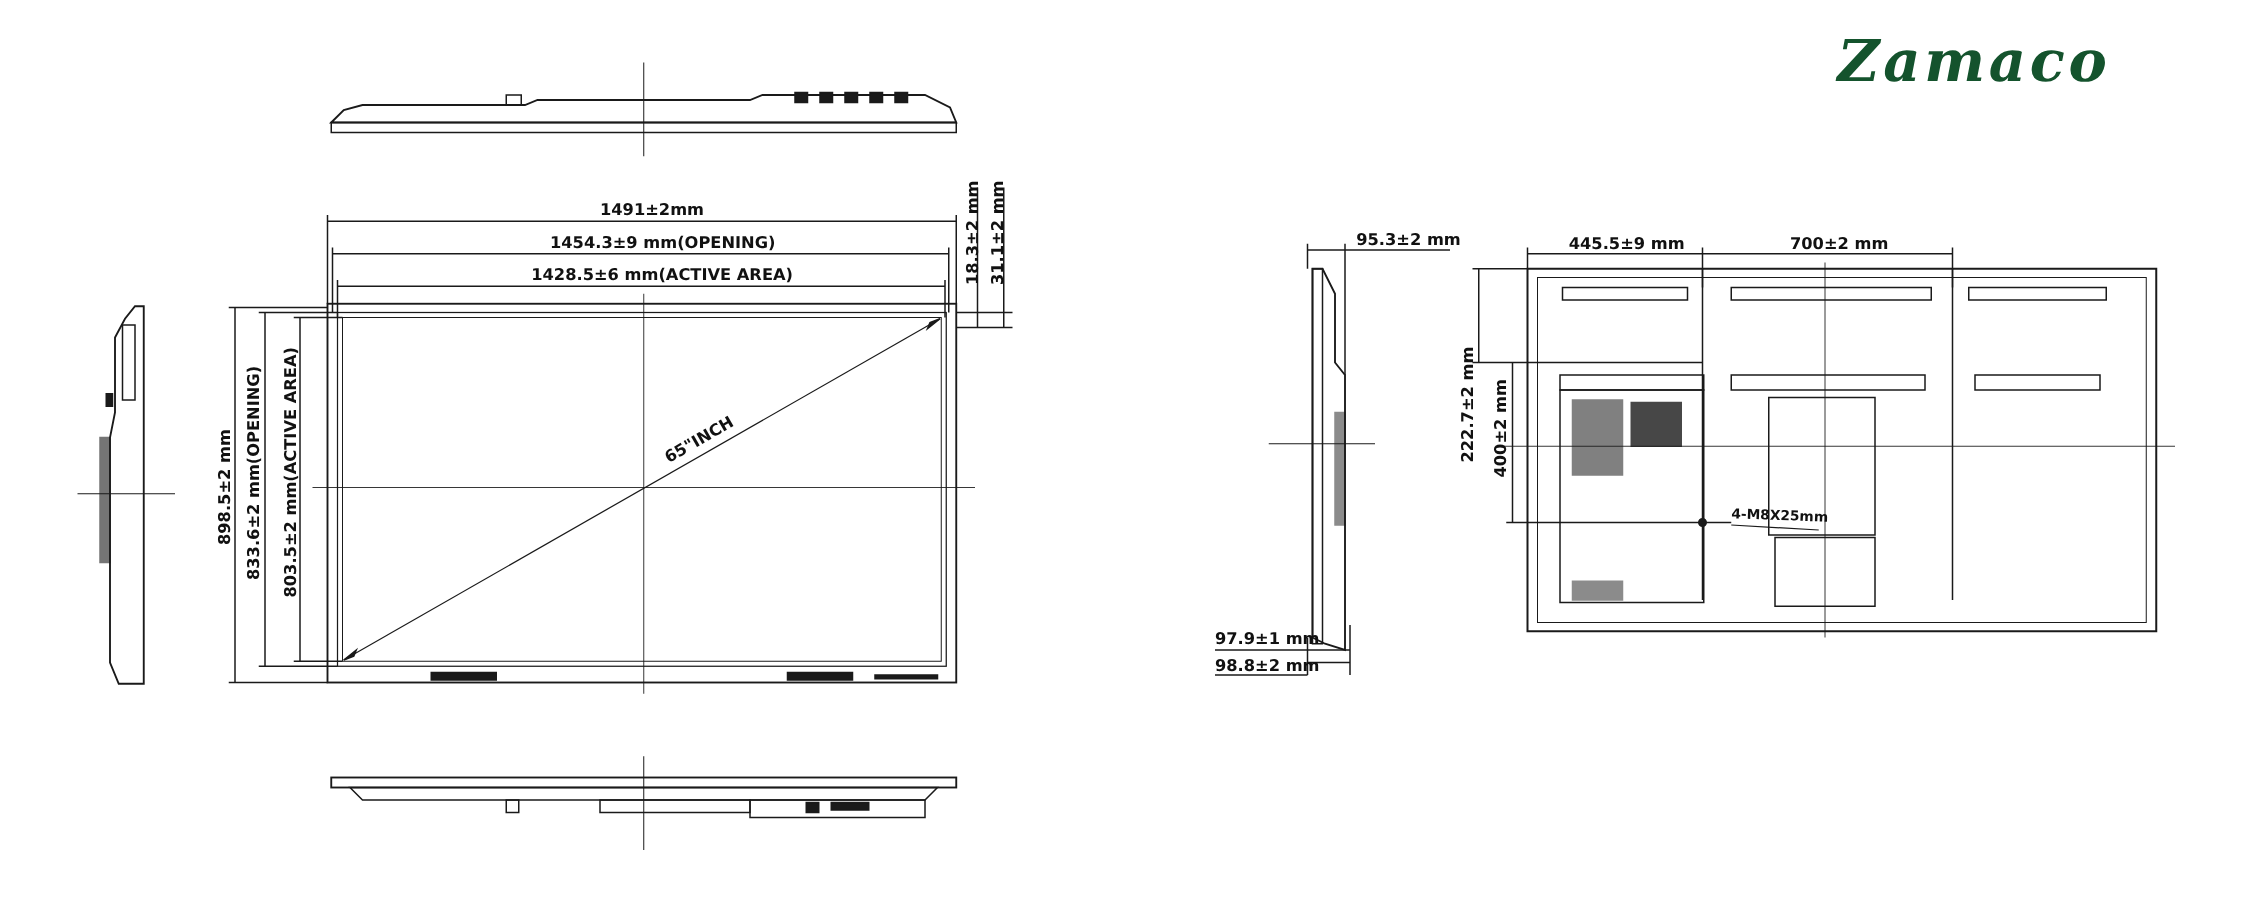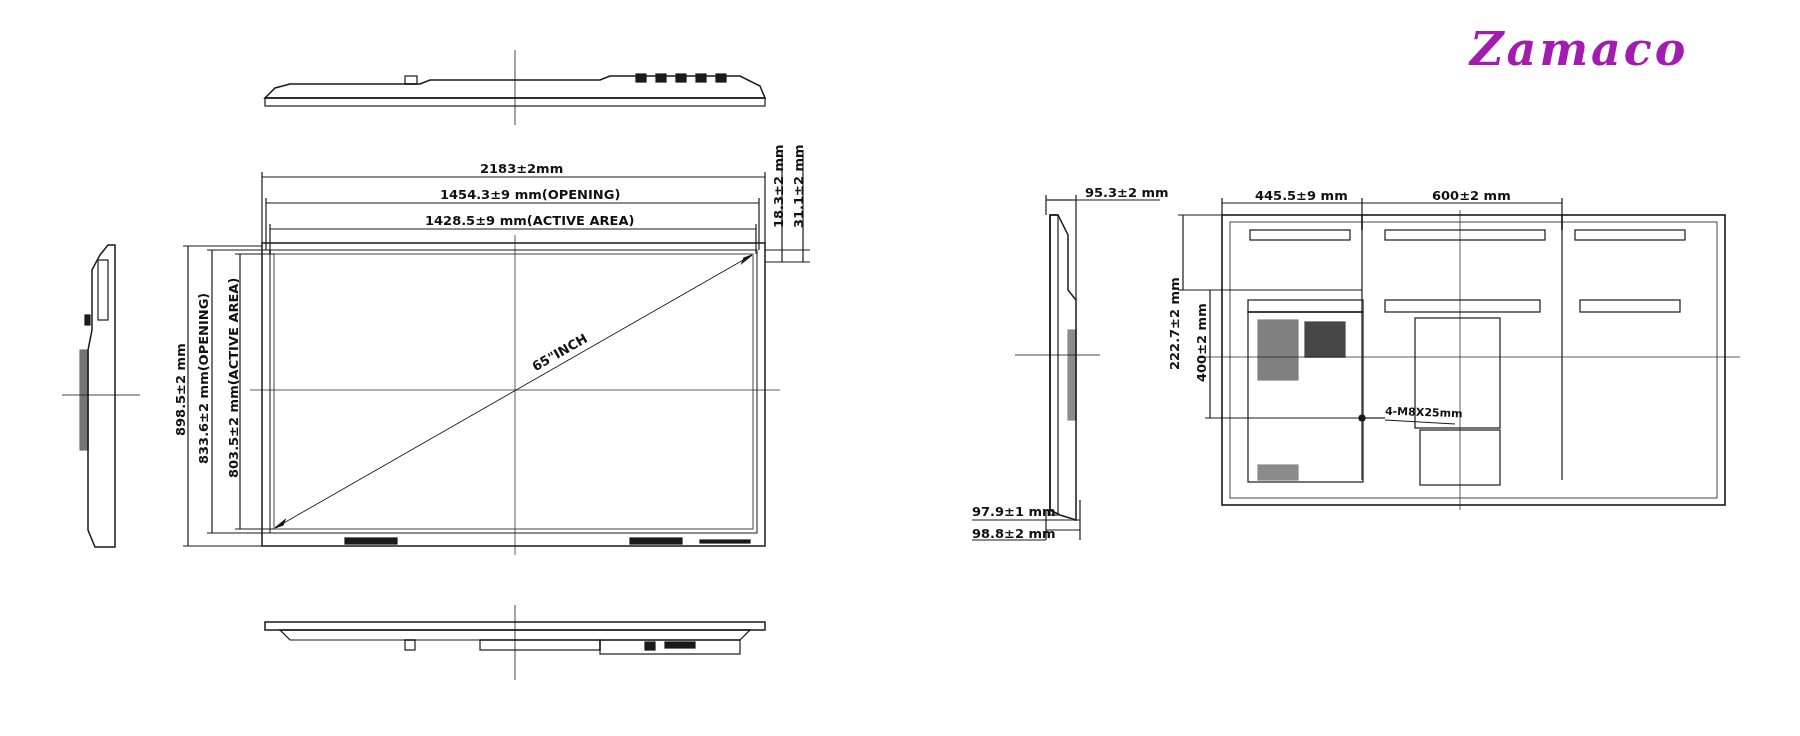--- a/index.html
+++ b/index.html
@@ -1,19 +1,19 @@
 <!DOCTYPE html>
 <html><head>
 <meta charset="utf-8">
 <style>
   html, body { margin:0; padding:0; background:#ffffff; }
   body { width:1800px; height:736px; position:relative; overflow:hidden; font-family:"DejaVu Sans", sans-serif; }
   .lbl { position:absolute; font-family:"DejaVu Sans", sans-serif; font-weight:bold; font-size:13px; color:#111; white-space:nowrap; line-height:1; }
   .vert { transform-origin: left top; transform: rotate(-90deg); }
-  .logo { position:absolute; left:1470px; top:22px; font-family:"DejaVu Serif", serif; font-weight:bold; font-size:46px; color:#a21caf; letter-spacing:3px; font-style:italic; }
+  .logo { position:absolute; left:1470px; top:22px; font-family:"DejaVu Serif", serif; font-weight:bold; font-size:46px; color:#14532d; letter-spacing:3px; font-style:italic; }
   svg { position:absolute; left:0; top:0; }
 </style>
 </head>
 <body>
 
 <div class="logo">Zamaco</div>
 
 <svg width="1800" height="736" viewBox="0 0 1800 736" stroke="#1a1a1a" fill="none" stroke-width="1.2">
 
   <g>
@@ -132,31 +132,31 @@
     <line x1="1183" y1="215" x2="1183" y2="290"></line>
       <line x1="1178" y1="215" x2="1222" y2="215"></line>
     <line x1="1210" y1="290" x2="1210" y2="418"></line>
       <line x1="1178" y1="290" x2="1362" y2="290"></line>
       <line x1="1205" y1="418" x2="1362" y2="418"></line>
     <line x1="1362" y1="418" x2="1385" y2="418"></line>
     <line x1="1385" y1="420" x2="1455" y2="424" stroke-width="1"></line>
   </g>
 </svg>
 
-<div class="lbl" style="left:480px;top:162px;">2183±2mm</div>
+<div class="lbl" style="left:480px;top:162px;">1491±2mm</div>
 <div class="lbl" style="left:440px;top:188px;">1454.3±9 mm(OPENING)</div>
-<div class="lbl" style="left:425px;top:214px;">1428.5±9 mm(ACTIVE AREA)</div>
+<div class="lbl" style="left:425px;top:214px;">1428.5±6 mm(ACTIVE AREA)</div>
 <div class="lbl vert" style="left:772px;top:228px;">18.3±2 mm</div>
 <div class="lbl vert" style="left:792px;top:228px;">31.1±2 mm</div>
 <div class="lbl vert" style="left:174px;top:436px;">898.5±2 mm</div>
 <div class="lbl vert" style="left:197px;top:464px;">833.6±2 mm(OPENING)</div>
 <div class="lbl vert" style="left:227px;top:478px;">803.5±2 mm(ACTIVE AREA)</div>
 <div class="lbl" style="left:530px;top:362px;transform:rotate(-30deg);transform-origin:left top;">65"INCH</div>
 
 <div class="lbl" style="left:1085px;top:186px;text-align:center;">95.3±2 mm</div>
 <div class="lbl" style="left:972px;top:505px;">97.9±1 mm</div>
 <div class="lbl" style="left:972px;top:527px;">98.8±2 mm</div>
 
 <div class="lbl" style="left:1255px;top:189px;">445.5±9 mm</div>
-<div class="lbl" style="left:1432px;top:189px;">600±2 mm</div>
+<div class="lbl" style="left:1432px;top:189px;">700±2 mm</div>
 <div class="lbl vert" style="left:1168px;top:370px;">222.7±2 mm</div>
 <div class="lbl vert" style="left:1195px;top:382px;">400±2 mm</div>
 <div class="lbl" style="left:1385px;top:407px;font-size:11px;transform:rotate(2deg);">4-M8X25mm</div>
 
 </body></html>

